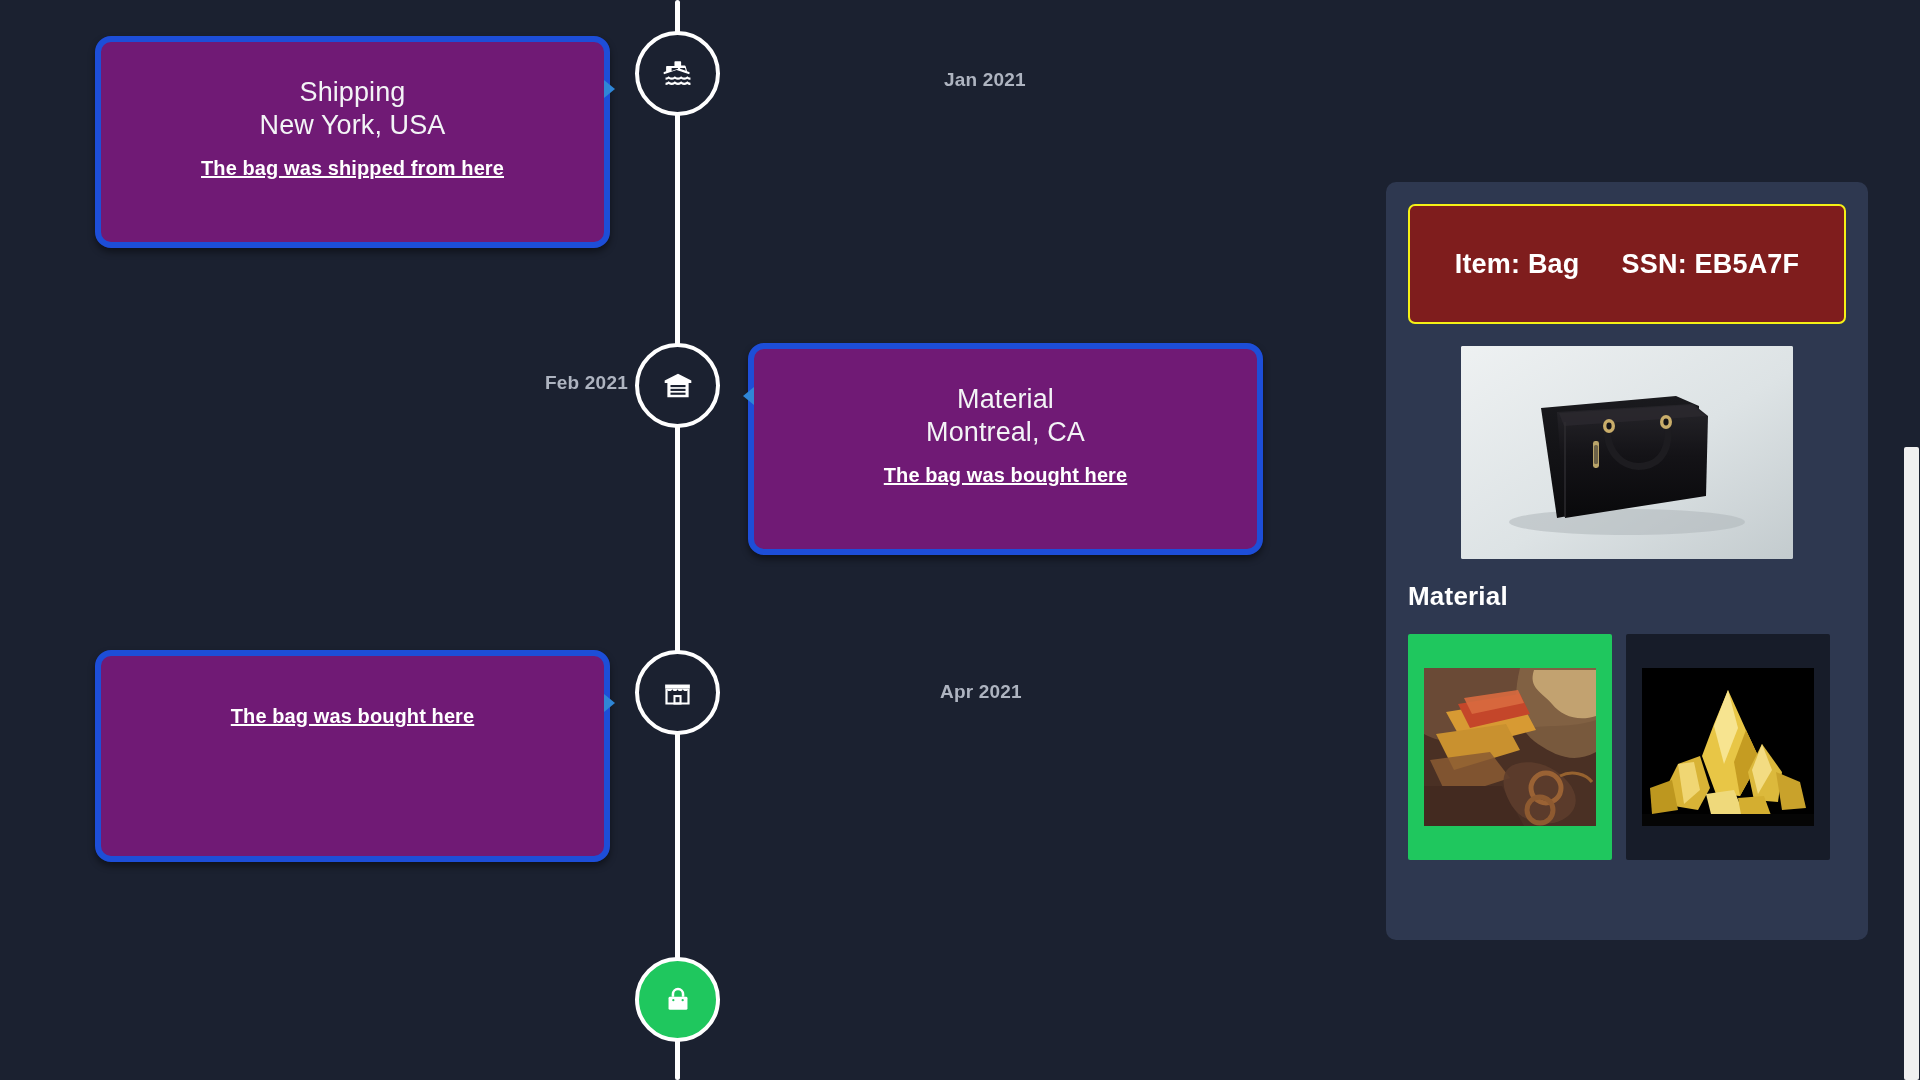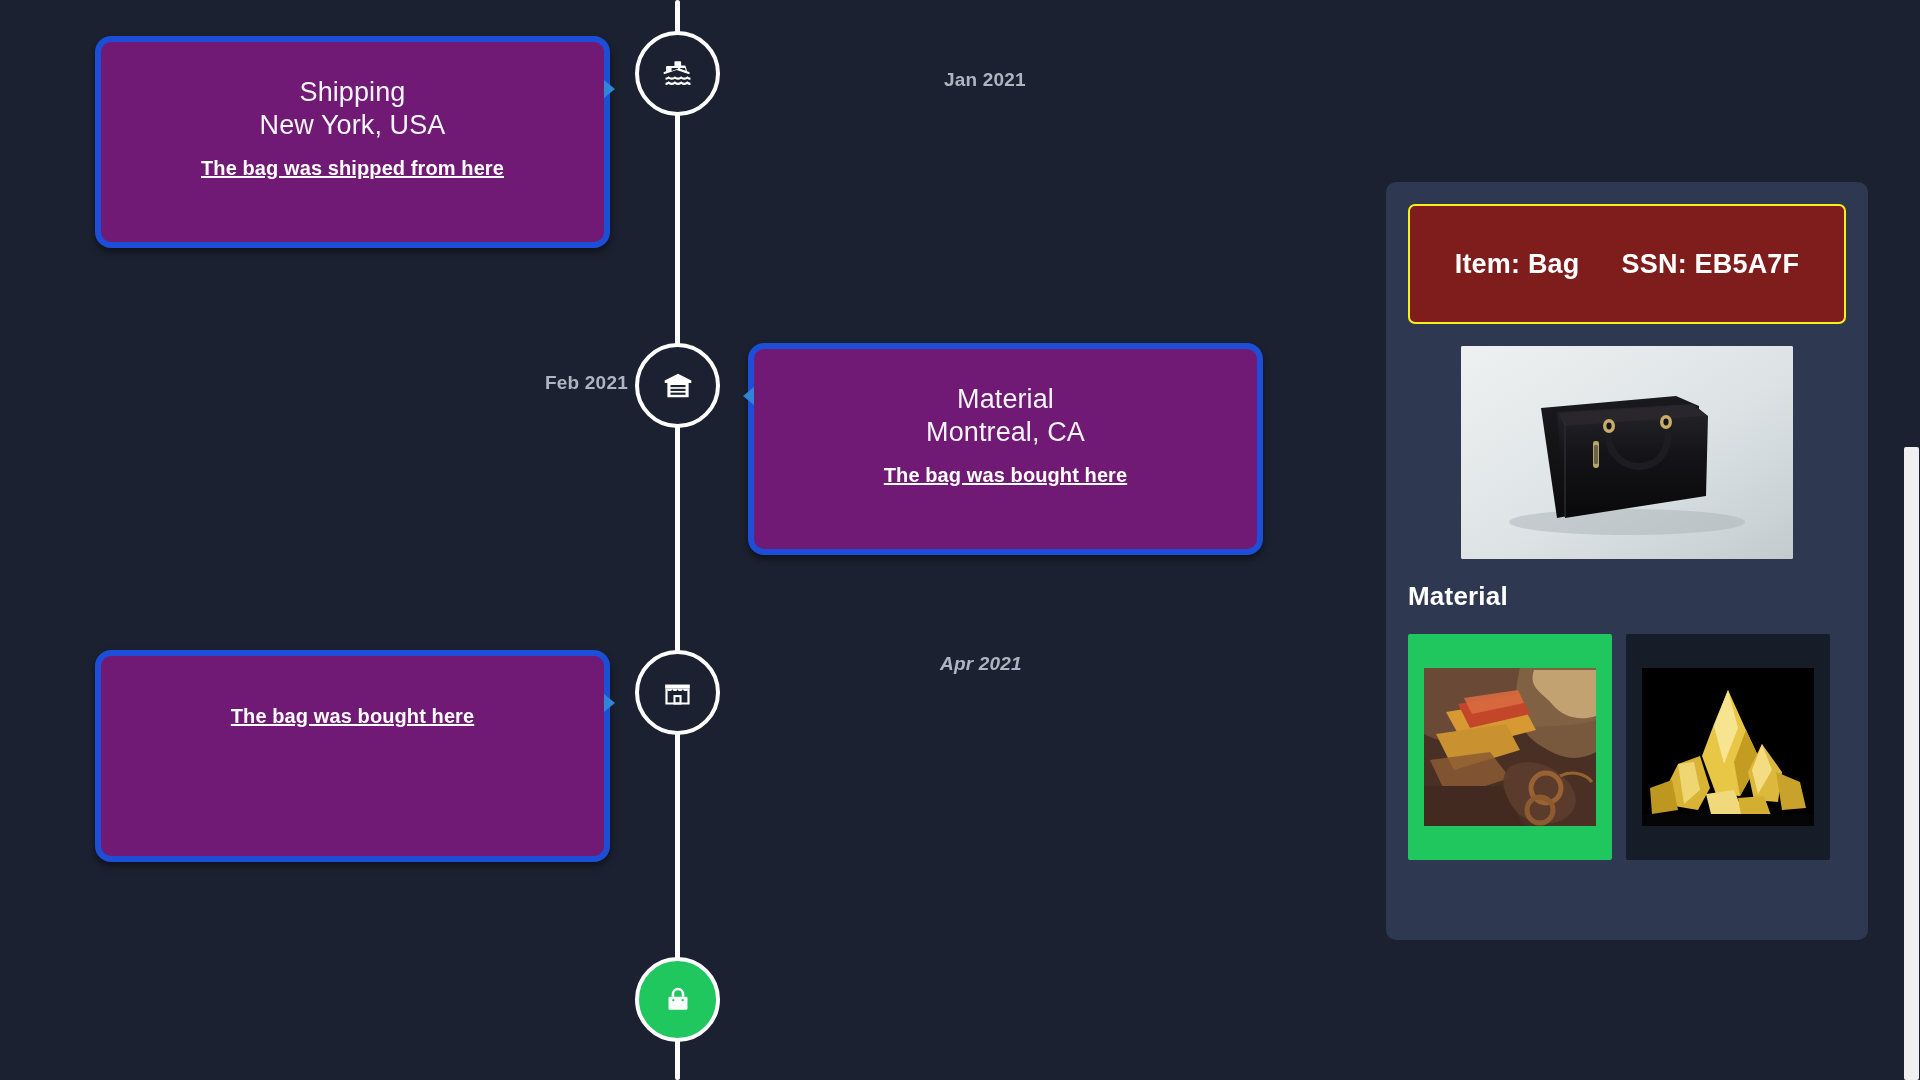--- a/index.html
+++ b/index.html
@@ -126,21 +126,21 @@
   .date-label {
     position: absolute;
     font-size: 19px;
     font-weight: bold;
     color: #aeb4c0;
     letter-spacing: 0.2px;
     white-space: nowrap;
   }
   .date-jan { left: 944px; top: 69px; text-align: center; }
   .date-feb { left: 545px; top: 372px; }
-  .date-apr { left: 940px; top: 653px; font-style: italic; }
+  .date-apr { left: 940px; top: 681px; }
 
   
   .panel {
     position: absolute;
     left: 1386px;
     top: 182px;
     width: 482px;
     height: 758px;
     background: #2e3850;
     border-radius: 10px;

